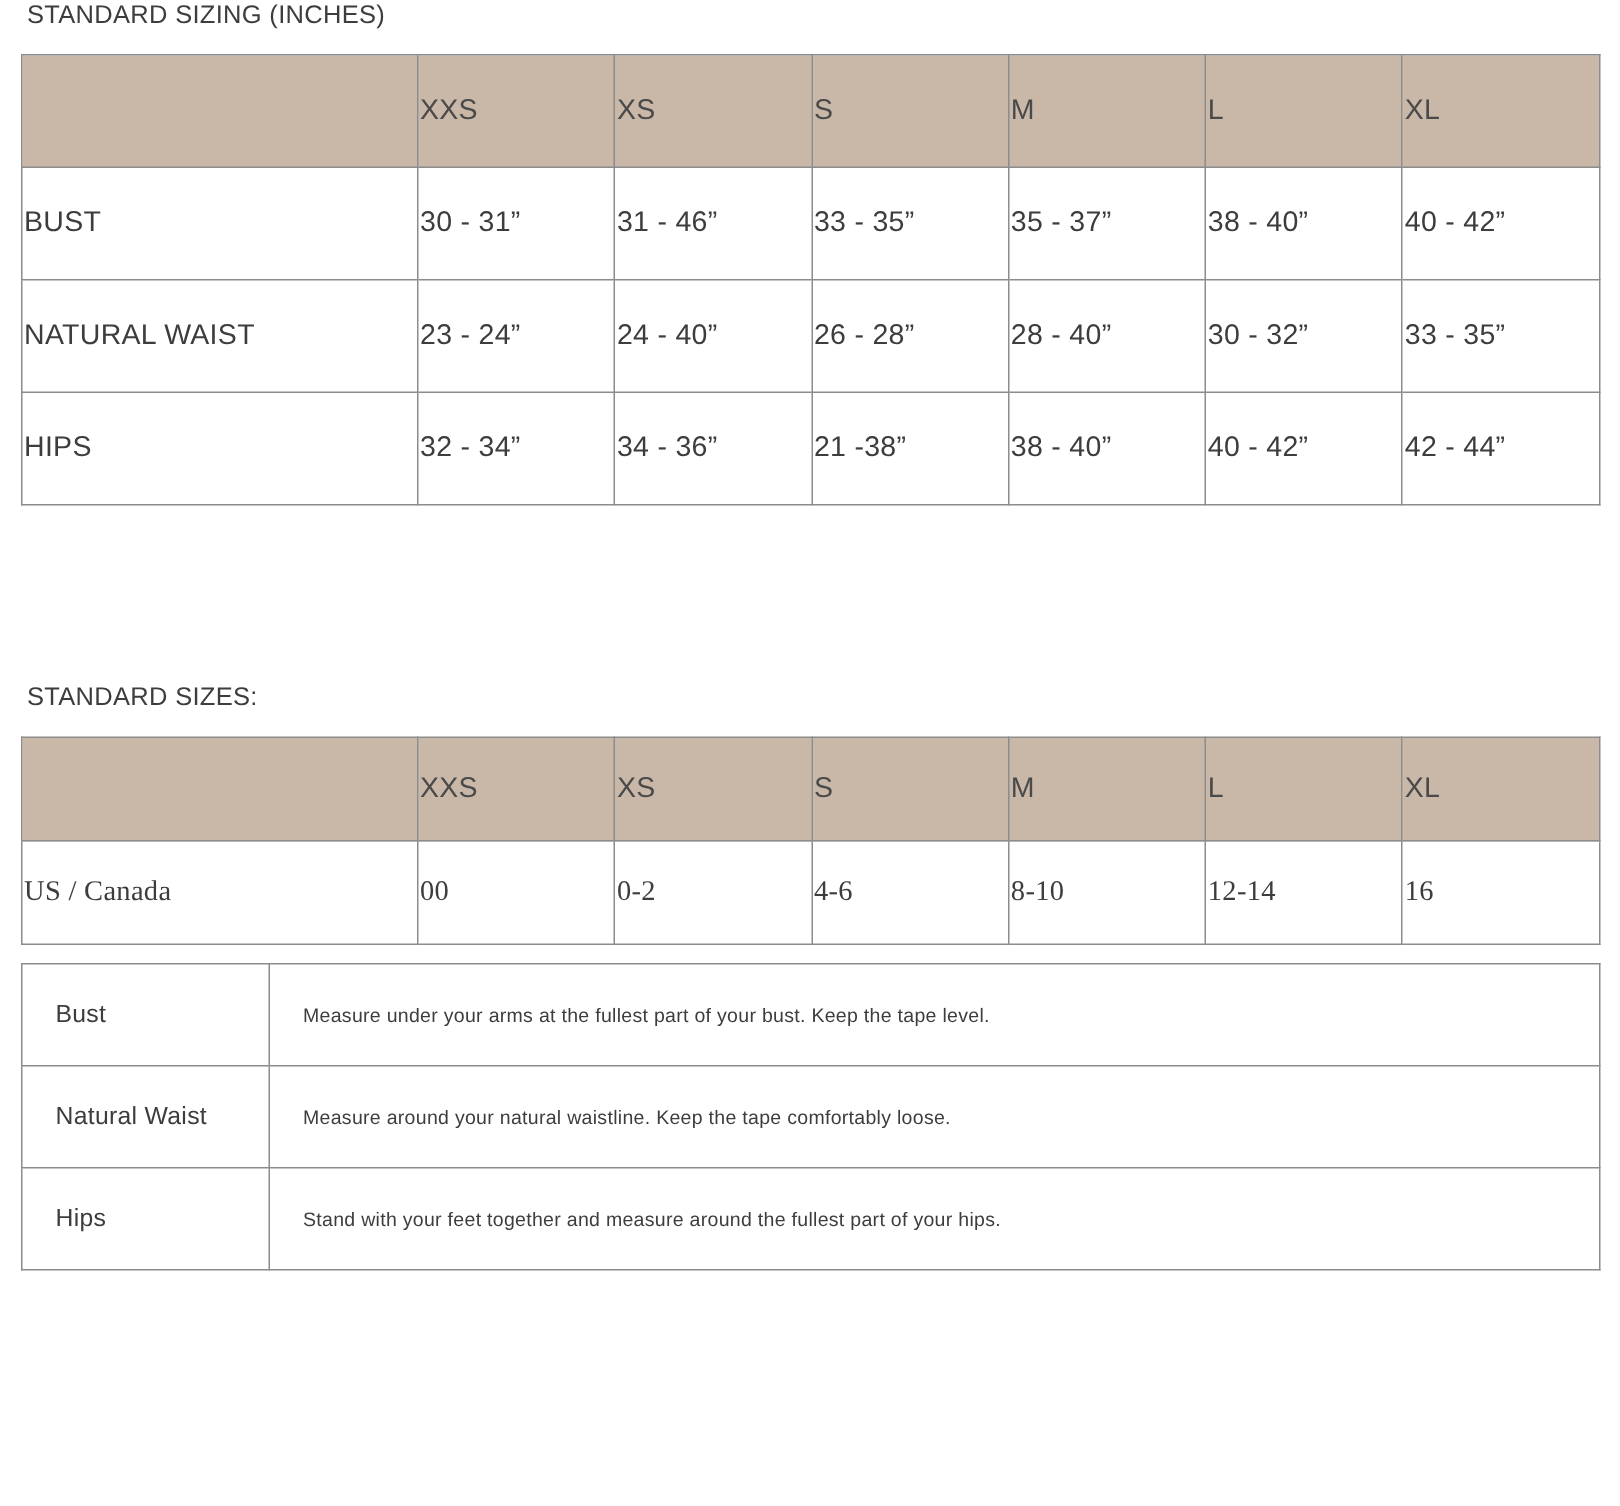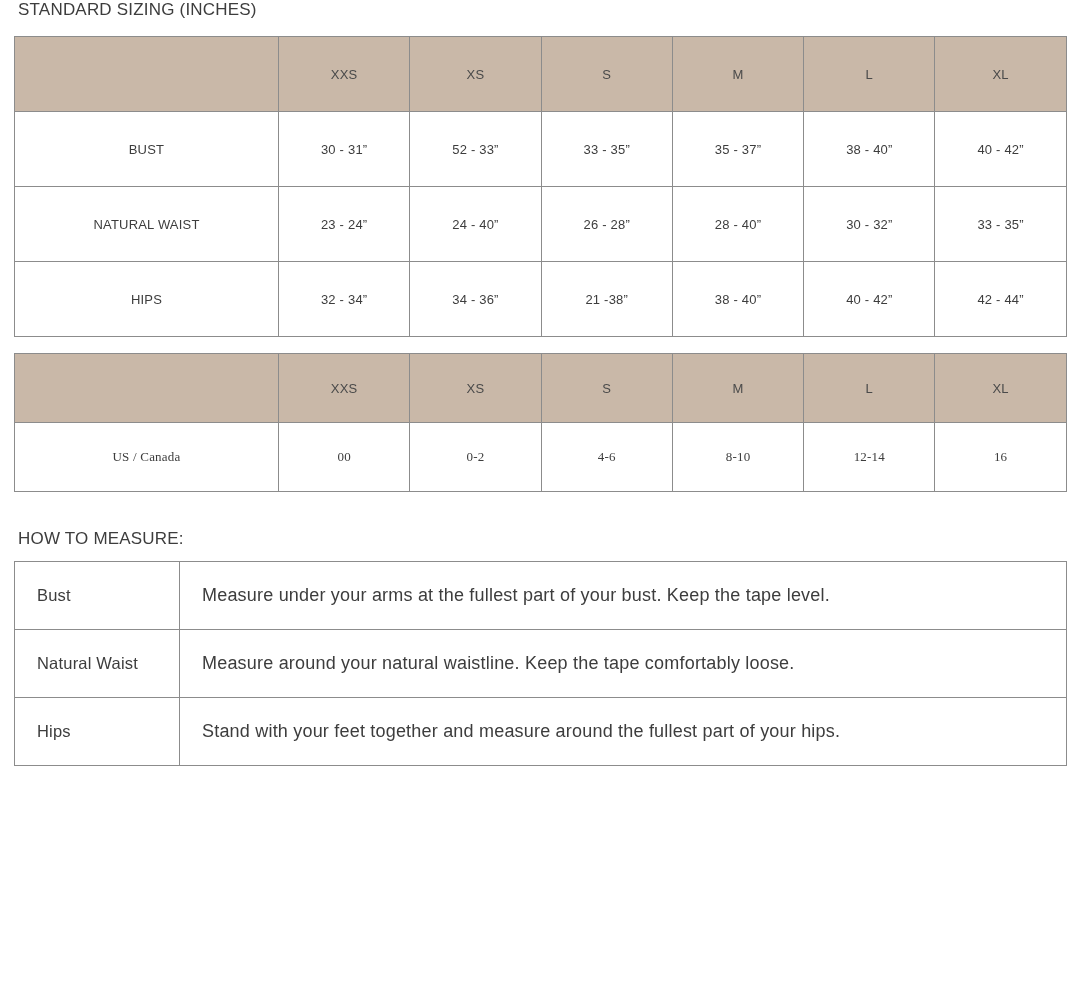--- a/index.html
+++ b/index.html
@@ -29,23 +29,22 @@
   }
   table {
     border-collapse: collapse;
     width: 1052px;
     table-layout: fixed;
   }
   td, th {
     border: 1px solid #8c8c8c;
     font-weight: normal;
     color: #3d3d3d;
-    text-align: center;
     vertical-align: middle;
-    font-size: 13px;
+    font-size: 19px;
     letter-spacing: 0.2px;
   }
 
   
   #sizing-table { margin-top: 16px; }
   #sizing-table col.c0 { width: 264px; }
   #sizing-table col.cx { width: 131.3px; }
   #sizing-table thead td {
     background: #c9b8a8;
     height: 72px;
@@ -73,21 +72,21 @@
   #htm-table col.desc { width: 887px; }
   #htm-table td { height: 65px; }
   #htm-table td.label {
     text-align: left;
     padding-left: 22px;
     font-size: 16.5px;
   }
   #htm-table td.desc {
     text-align: left;
     padding-left: 22px;
-    font-size: 18px;
+    font-size: 13px;
   }
   .hdr-lbl { color: #4a4a4a; }
 </style>
 </head>
 <body>
 
 <div class="page">
 
   <div class="section-title">STANDARD SIZING (INCHES)</div>
 
@@ -109,21 +108,21 @@
         <td class="hdr-lbl">S</td>
         <td class="hdr-lbl">M</td>
         <td class="hdr-lbl">L</td>
         <td class="hdr-lbl">XL</td>
       </tr>
     </thead>
     <tbody>
       <tr>
         <td>BUST</td>
         <td>30 - 31”</td>
-        <td>52 - 33”</td>
+        <td>31 - 46”</td>
         <td>33 - 35”</td>
         <td>35 - 37”</td>
         <td>38 - 40”</td>
         <td>40 - 42”</td>
       </tr>
       <tr>
         <td>NATURAL WAIST</td>
         <td>23 - 24”</td>
         <td>24 - 40”</td>
         <td>26 - 28”</td>
@@ -136,20 +135,21 @@
         <td>32 - 34”</td>
         <td>34 - 36”</td>
         <td>21 -38”</td>
         <td>38 - 40”</td>
         <td>40 - 42”</td>
         <td>42 - 44”</td>
       </tr>
     </tbody>
   </table>
 
+  <div id="std-title" class="section-title">STANDARD SIZES:</div>
 
   <table id="std-table">
     <colgroup>
       <col class="c0">
         <col class="cx">
         <col class="cx">
         <col class="cx">
         <col class="cx">
         <col class="cx">
         <col class="cx">
@@ -171,21 +171,20 @@
         <td>00</td>
         <td>0-2</td>
         <td>4-6</td>
         <td>8-10</td>
         <td>12-14</td>
         <td>16</td>
       </tr>
     </tbody>
   </table>
 
-  <div id="htm-title" class="section-title">HOW TO MEASURE:</div>
 
   <table id="htm-table">
     <colgroup>
       <col class="label">
         <col class="desc">
     </colgroup>
     <tbody>
       <tr>
         <td class="label">Bust</td>
         <td class="desc">Measure under your arms at the fullest part of your bust. Keep the tape level.</td>

